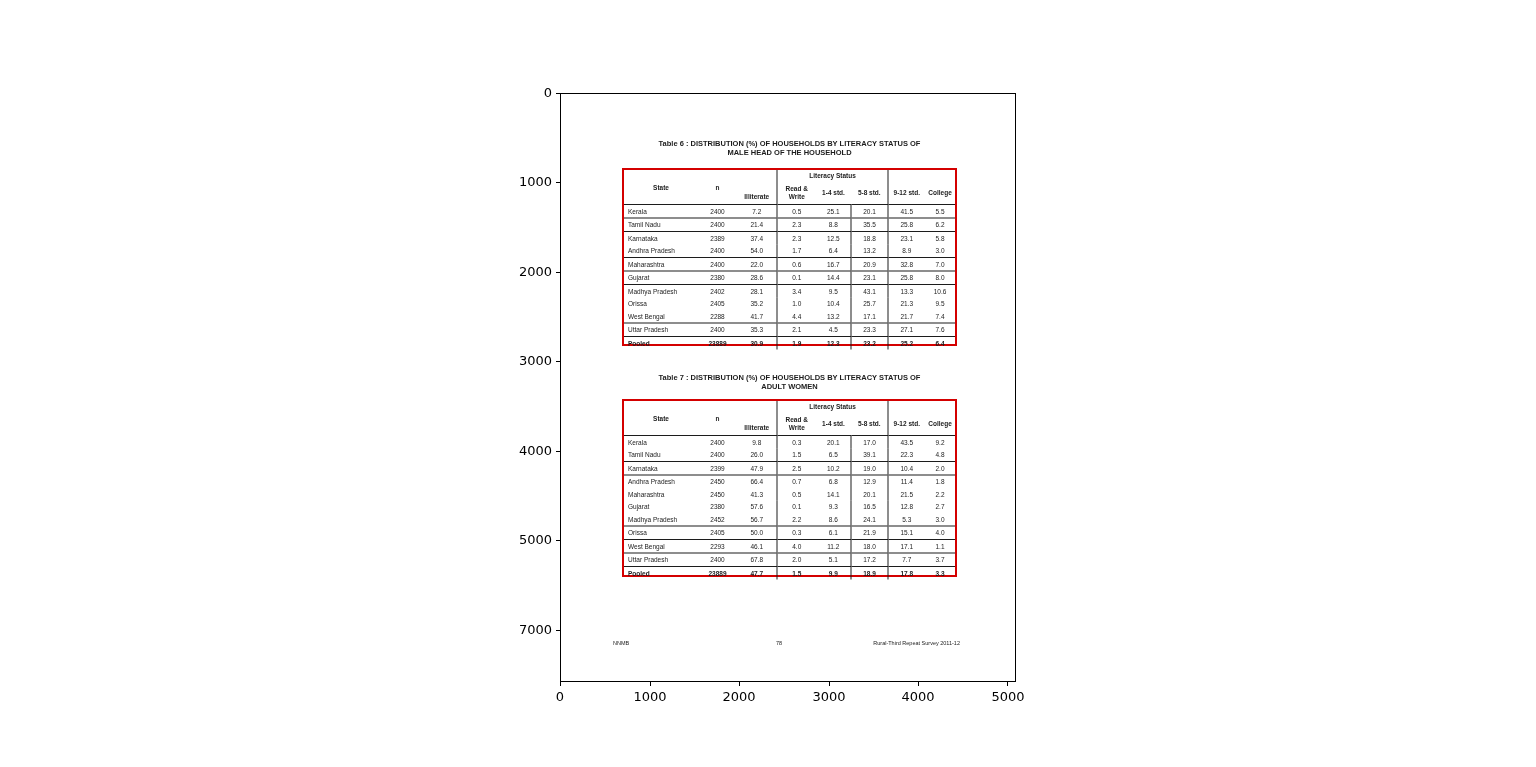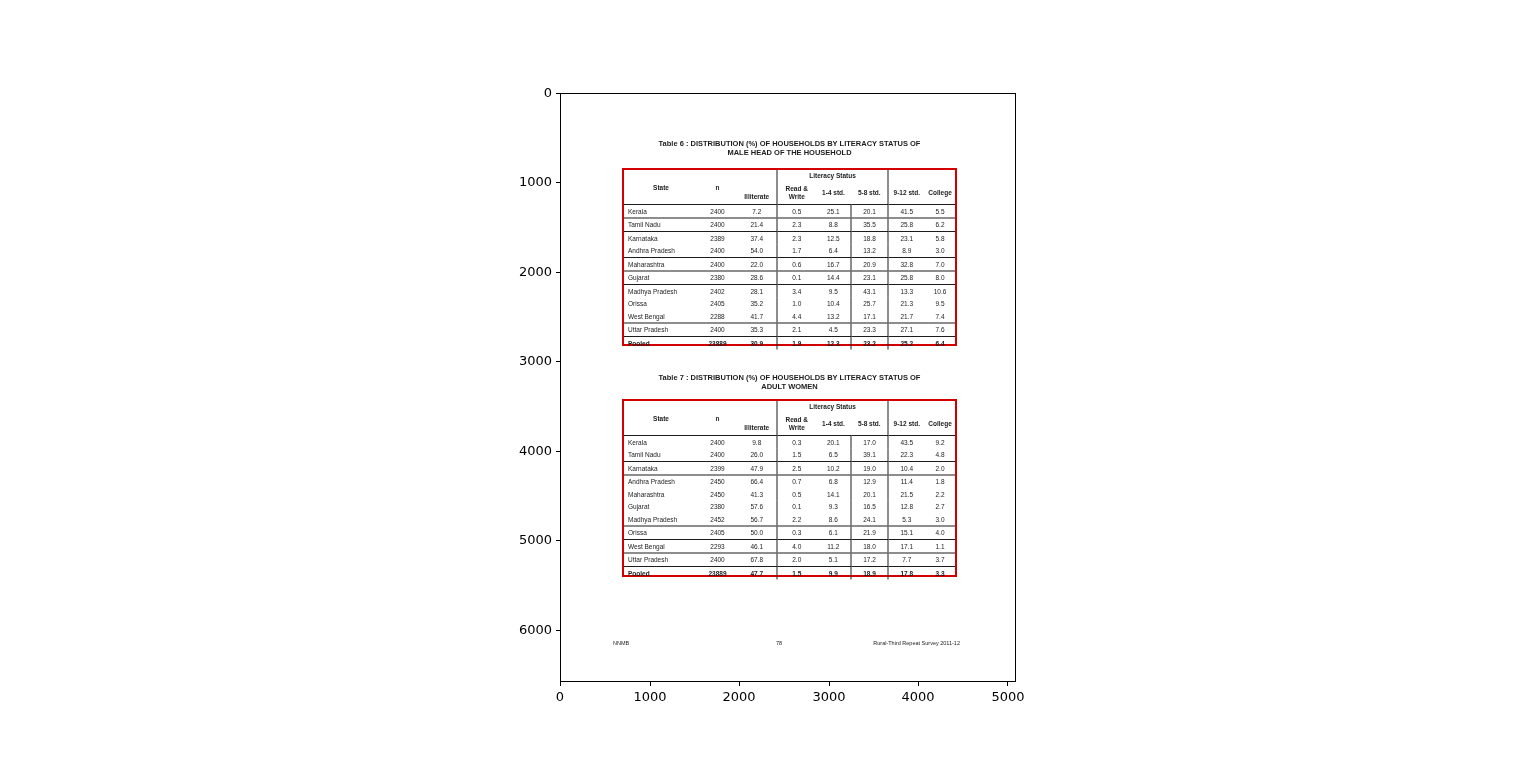--- a/index.html
+++ b/index.html
@@ -49,21 +49,21 @@
   <span class="ymark" style="top:451px"></span>
   <span class="ymark" style="top:540px"></span>
   <span class="ymark" style="top:630px"></span>
 
   <span class="tick-label ylab" style="top:84px;left:506px">0</span>
   <span class="tick-label ylab" style="top:173px;left:506px">1000</span>
   <span class="tick-label ylab" style="top:263px;left:506px">2000</span>
   <span class="tick-label ylab" style="top:352px;left:506px">3000</span>
   <span class="tick-label ylab" style="top:442px;left:506px">4000</span>
   <span class="tick-label ylab" style="top:531px;left:506px">5000</span>
-  <span class="tick-label ylab" style="top:621px;left:506px">6000</span>
+  <span class="tick-label ylab" style="top:621px;left:506px">7000</span>
 
   <span class="xmark" style="left:560px"></span>
   <span class="xmark" style="left:650px"></span>
   <span class="xmark" style="left:739px"></span>
   <span class="xmark" style="left:829px"></span>
   <span class="xmark" style="left:918px"></span>
   <span class="xmark" style="left:1007px"></span>
 
   <span class="tick-label xlab" style="top:688px;left:530px">0</span>
   <span class="tick-label xlab" style="top:688px;left:620px">1000</span>

